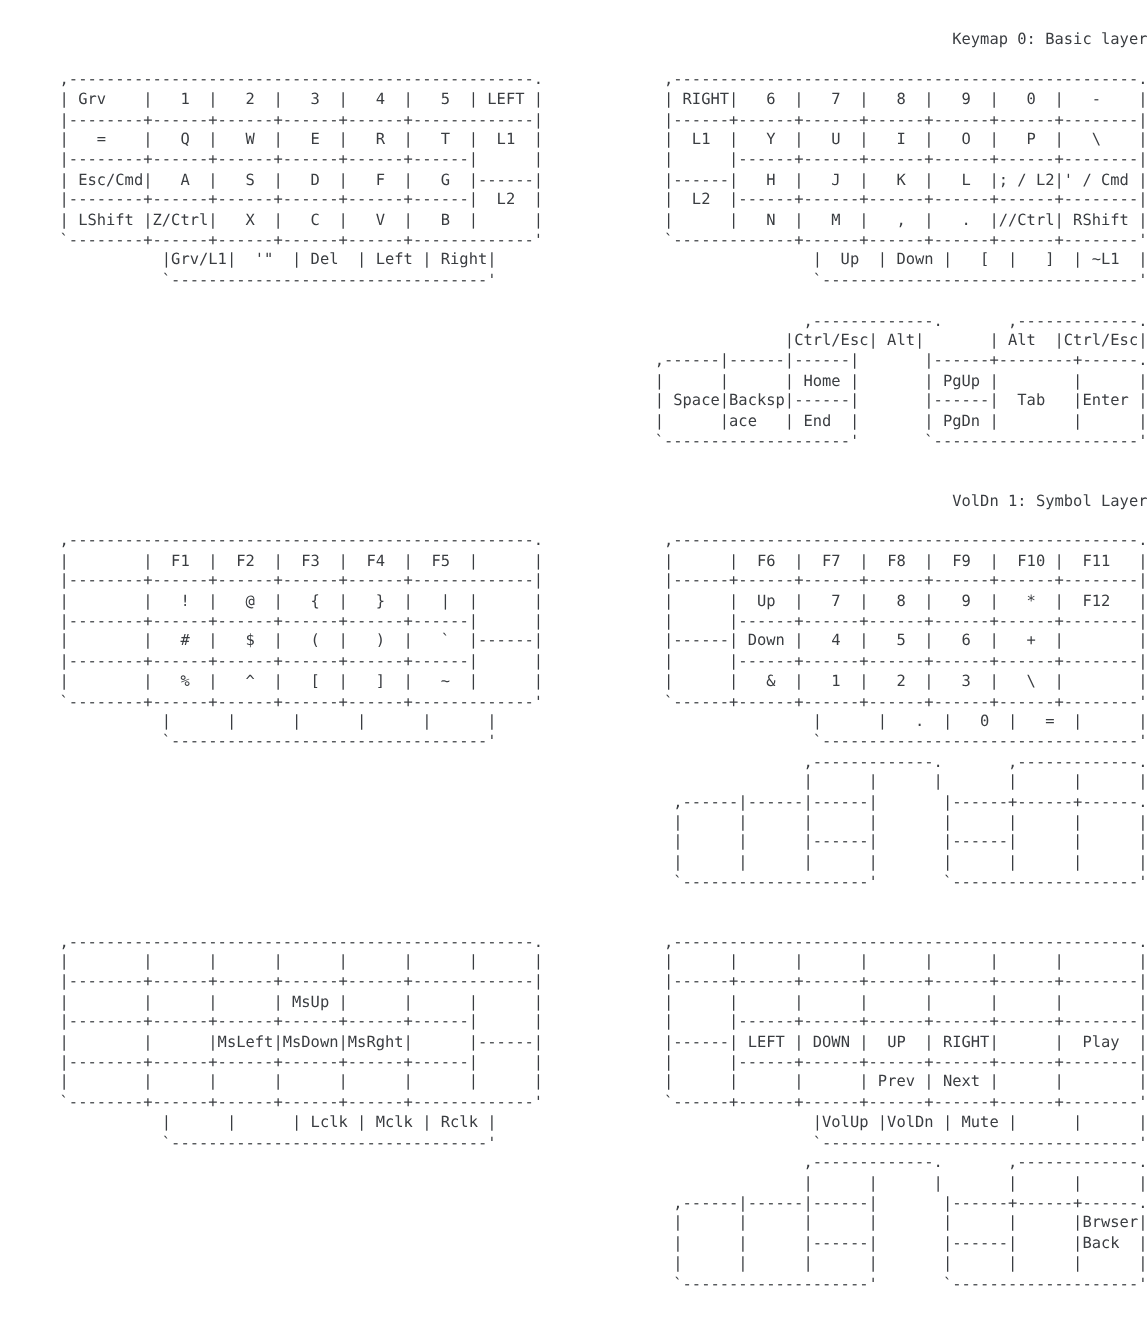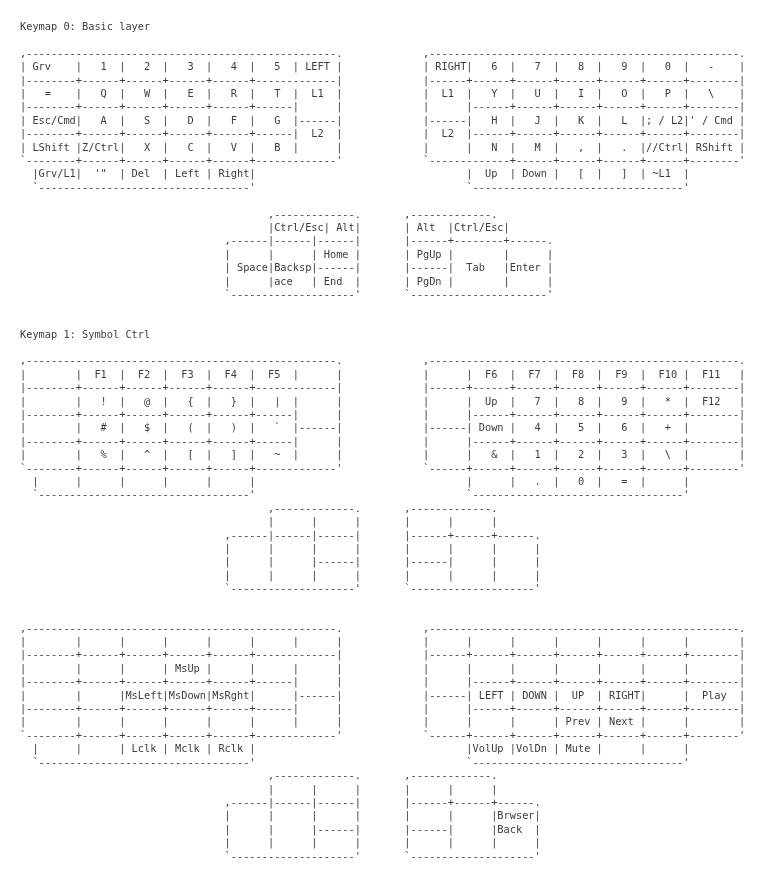--- a/index.html
+++ b/index.html
@@ -14,20 +14,21 @@
   .doc {
     font-family: "DejaVu Sans Mono", "Liberation Mono", monospace;
     font-size: 10.3px;
     line-height: 13.4px;
     color: #3a3d41;
   }
   pre {
     margin: 0;
     font: inherit;
     white-space: pre;
+    text-align: right;
   }
   .km-title { margin: 0 0 13.4px 0; }
   .keymap-section { margin: 0 0 26px 0; }
   .keymap-section:last-child { margin-bottom: 0; }
 </style>
 </head>
 <body>
 
 <div class="page">
   <main class="doc">
@@ -49,21 +50,21 @@
                                         ,-------------.       ,-------------.
                                         |Ctrl/Esc| Alt|       | Alt  |Ctrl/Esc|
                                  ,------|------|------|       |------+--------+------.
                                  |      |      | Home |       | PgUp |        |      |
                                  | Space|Backsp|------|       |------|  Tab   |Enter |
                                  |      |ace   | End  |       | PgDn |        |      |
                                  `--------------------'       `----------------------'</pre>
     </section>
 
     <section class="keymap-section">
-      <pre class="km-title">Keymap 1: Symbol Ctrl</pre>
+      <pre class="km-title">VolDn 1: Symbol Layer</pre>
       <pre class="km-art">,--------------------------------------------------.             ,--------------------------------------------------.
 |        |  F1  |  F2  |  F3  |  F4  |  F5  |      |             |      |  F6  |  F7  |  F8  |  F9  |  F10 |  F11   |
 |--------+------+------+------+------+-------------|             |------+------+------+------+------+------+--------|
 |        |   !  |   @  |   {  |   }  |   |  |      |             |      |  Up  |   7  |   8  |   9  |   *  |  F12   |
 |--------+------+------+------+------+------|      |             |      |------+------+------+------+------+--------|
 |        |   #  |   $  |   (  |   )  |   `  |------|             |------| Down |   4  |   5  |   6  |   +  |        |
 |--------+------+------+------+------+------|      |             |      |------+------+------+------+------+--------|
 |        |   %  |   ^  |   [  |   ]  |   ~  |      |             |      |   &amp;  |   1  |   2  |   3  |   \  |        |
 `--------+------+------+------+------+-------------'             `------+------+------+------+------+------+--------'
   |      |      |      |      |      |                                  |      |   .  |   0  |   =  |      |

